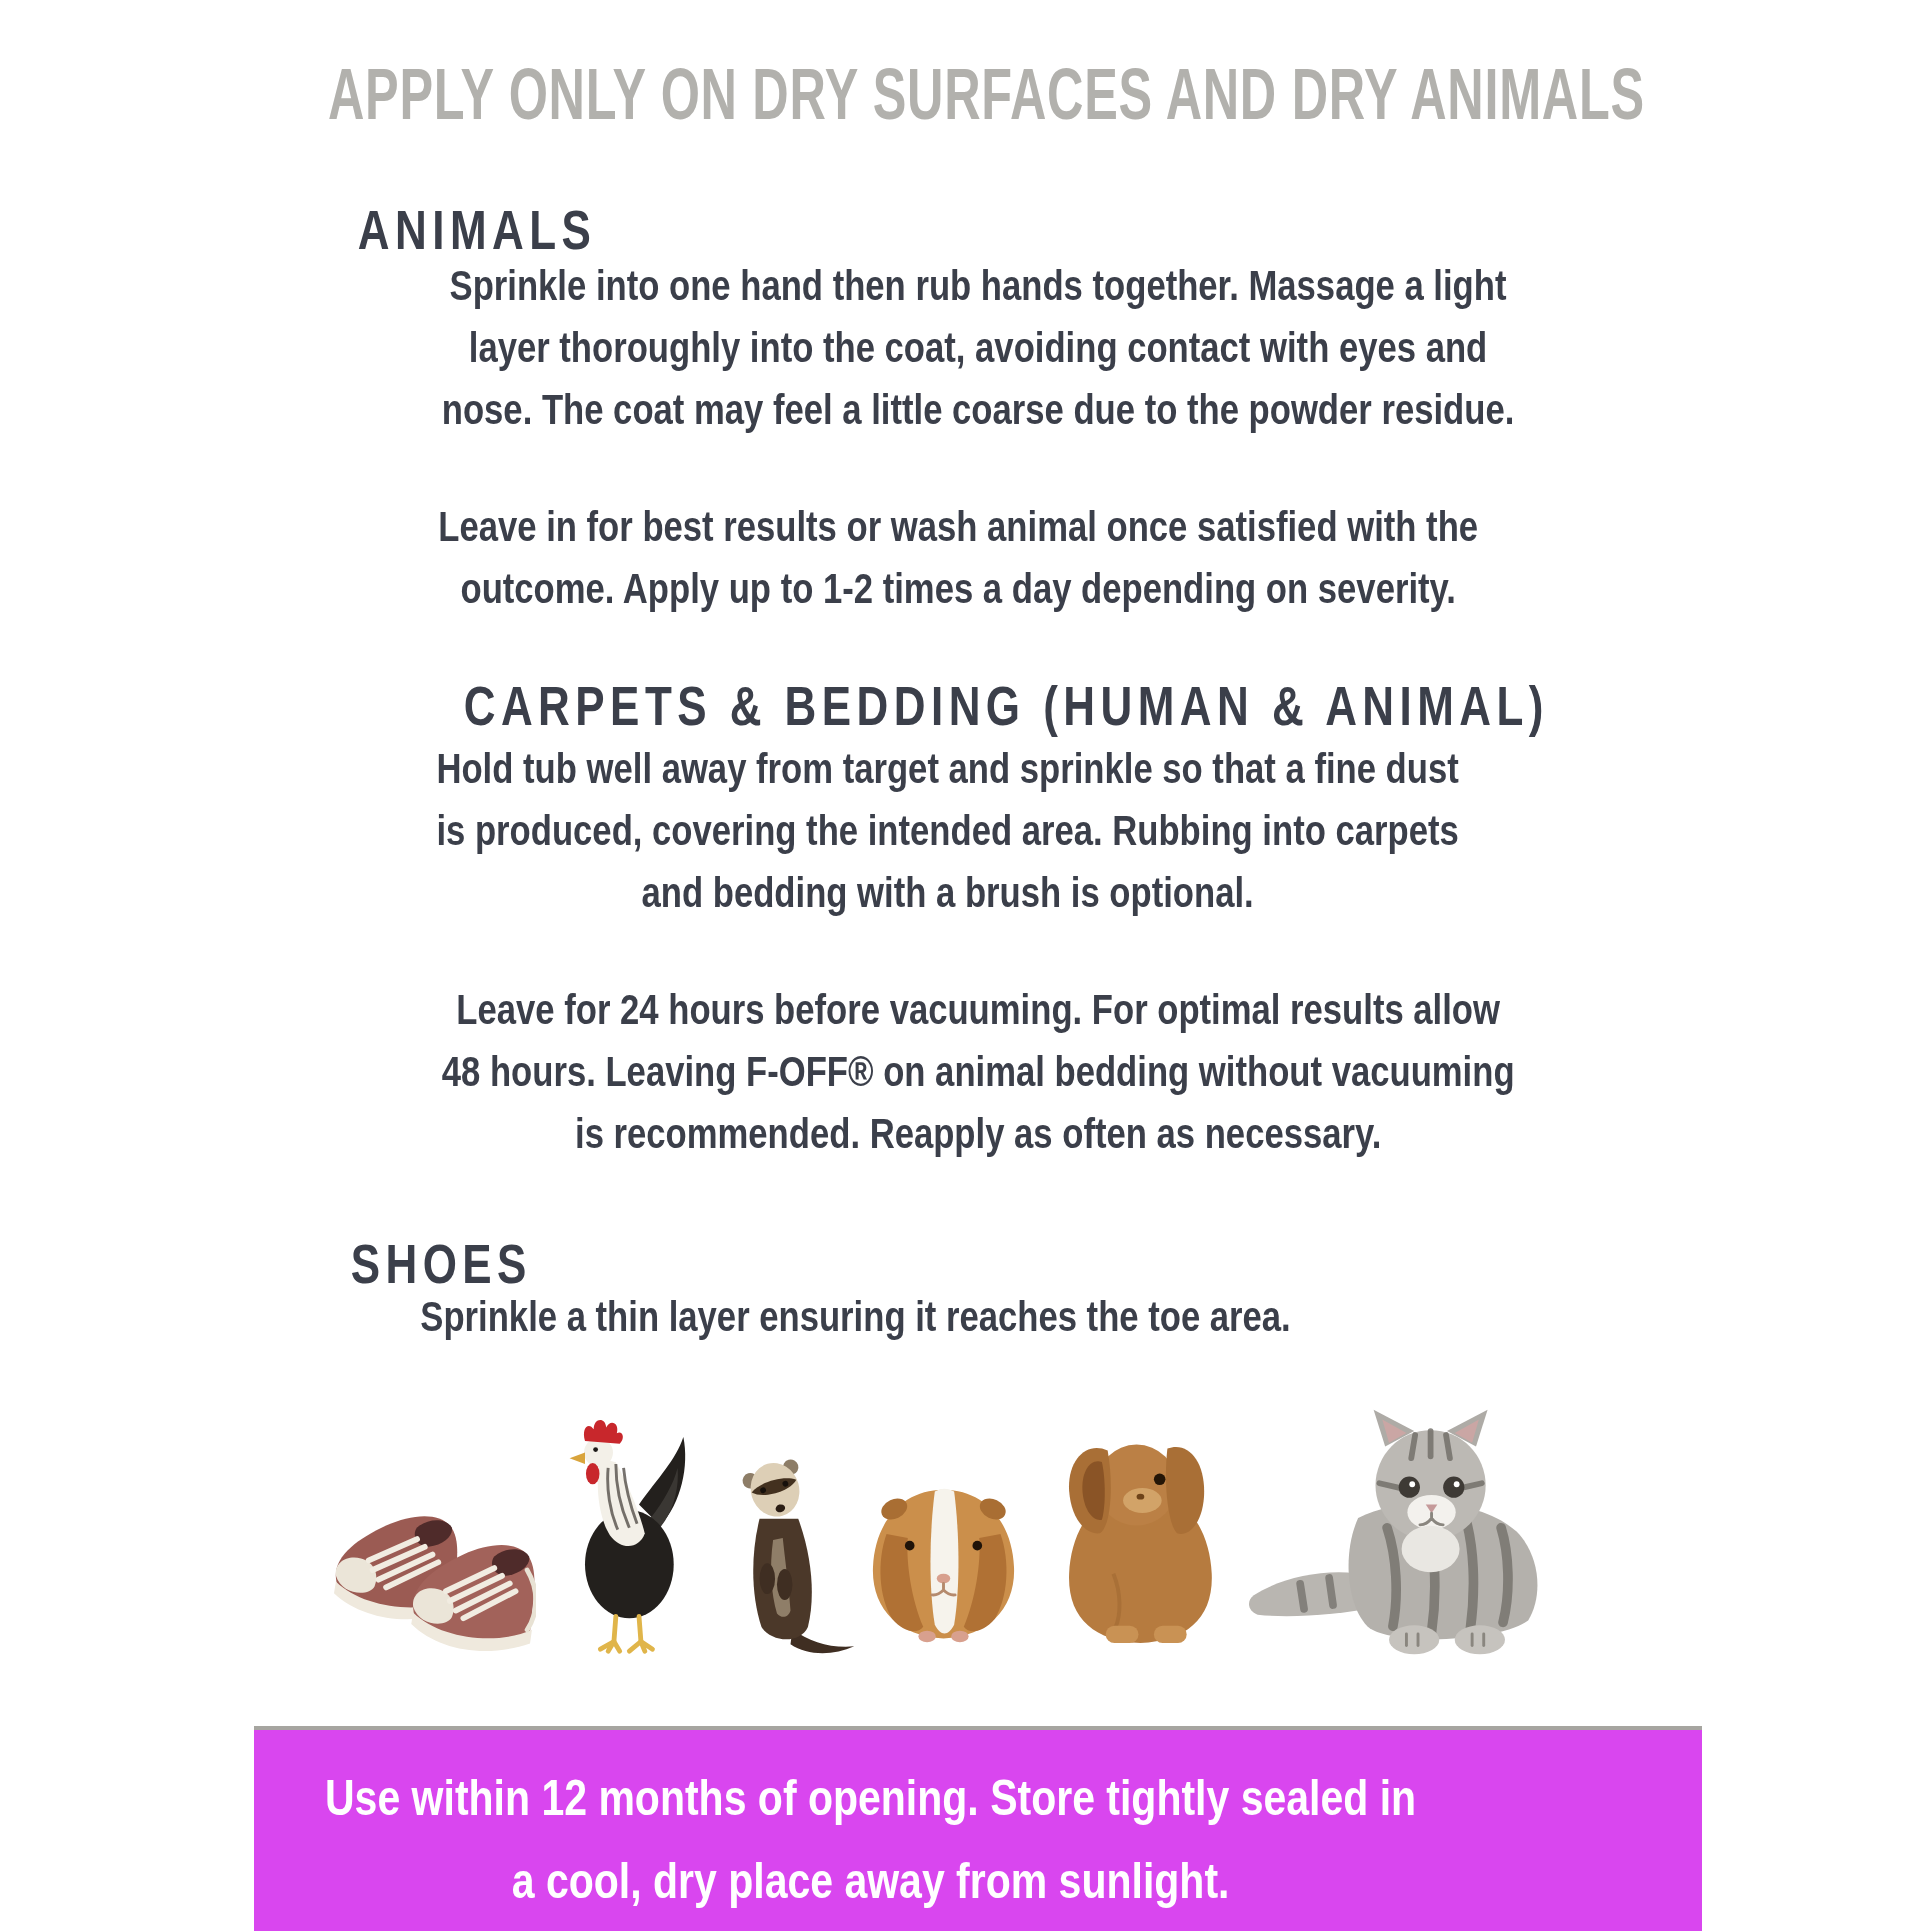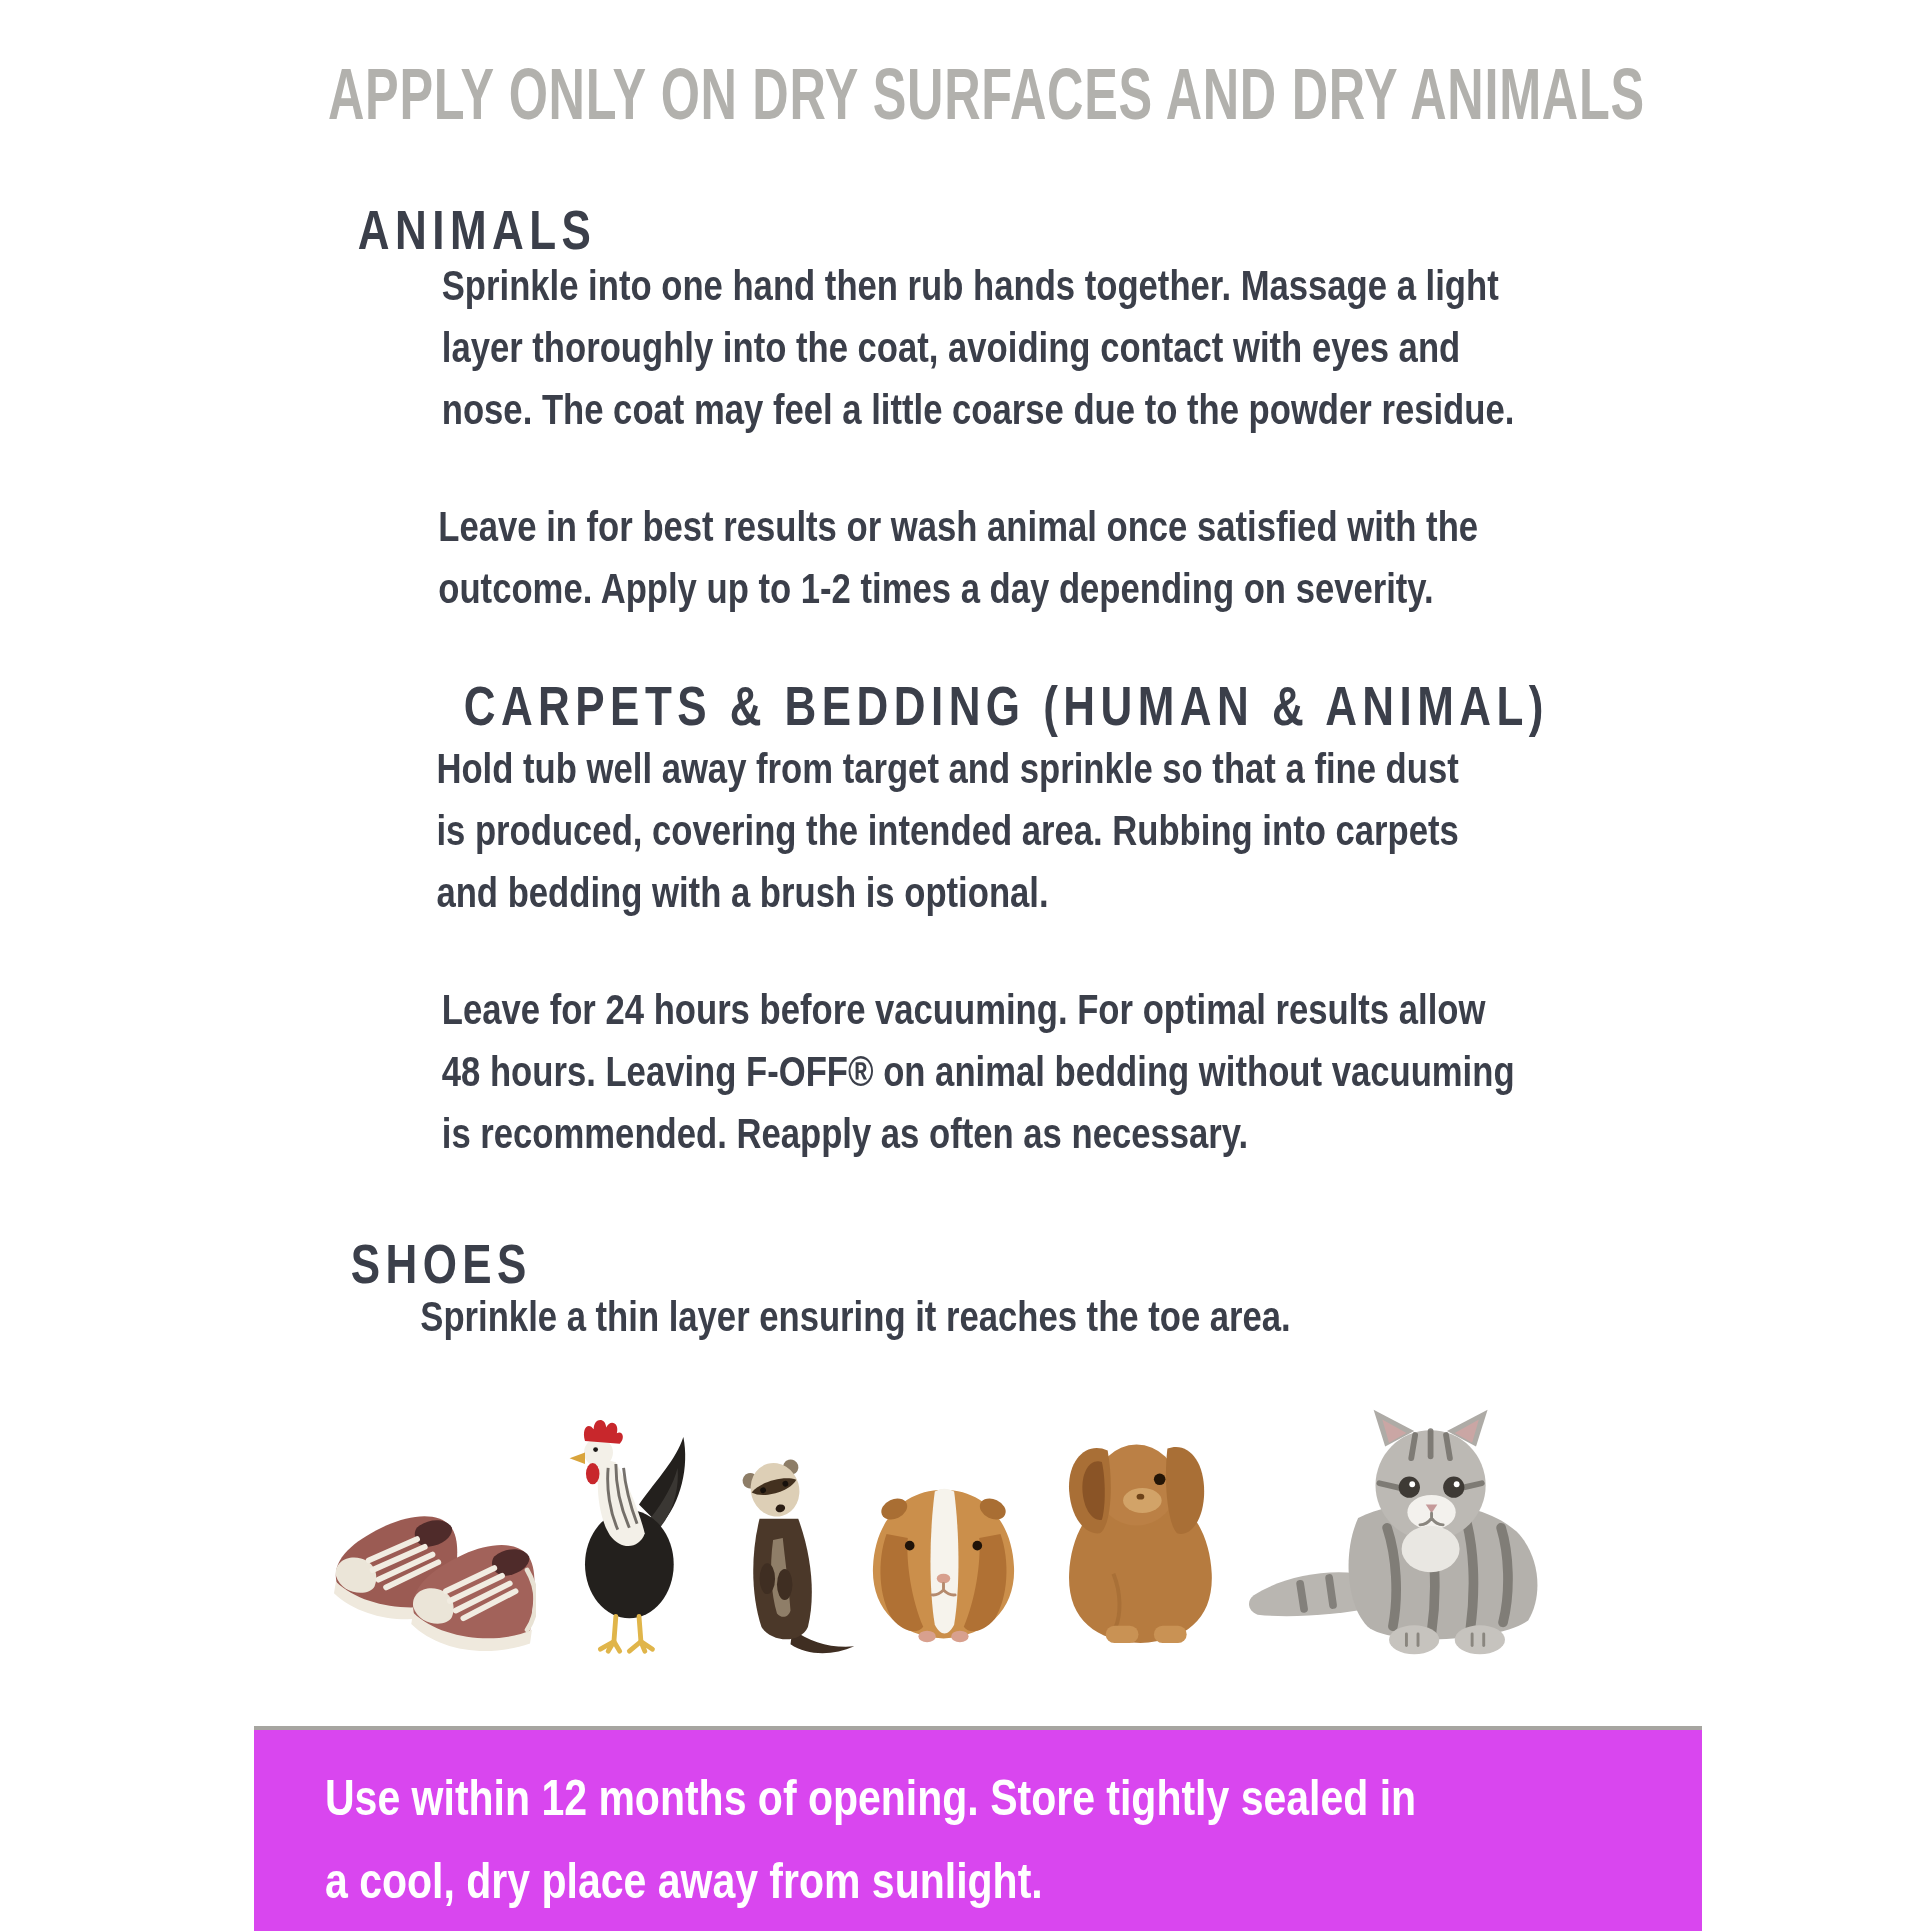--- a/index.html
+++ b/index.html
@@ -1,18 +1,18 @@
 <!DOCTYPE html>
 <html><head>
 <meta charset="utf-8">
 <style>
   html,body{margin:0;padding:0;background:#ffffff;}
   .page{
     position:relative;width:1931px;height:1931px;background:#ffffff;overflow:hidden;
-    font-family:"Liberation Sans", sans-serif;font-weight:700;
+    font-family:"Liberation Sans", sans-serif;font-weight:700;text-align:center;
   }
   .cond{transform-origin:left top;}
   .header-line{
     position:absolute;left:328px;top:56px;font-size:72px;line-height:77px;
     color:#b2b1ad;white-space:nowrap;transform:scaleX(0.70);letter-spacing:1px;
   }
   .sec-heading{
     position:absolute;left:328px;font-size:55px;line-height:60px;color:#3b3f4a;
     white-space:nowrap;letter-spacing:6.8px;transform:scaleX(0.80);
   }

